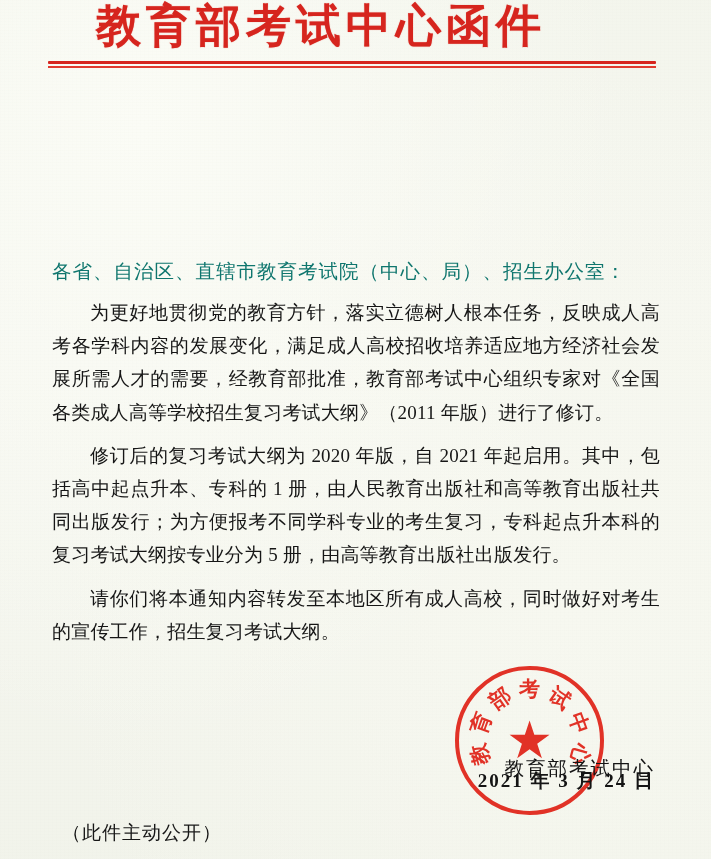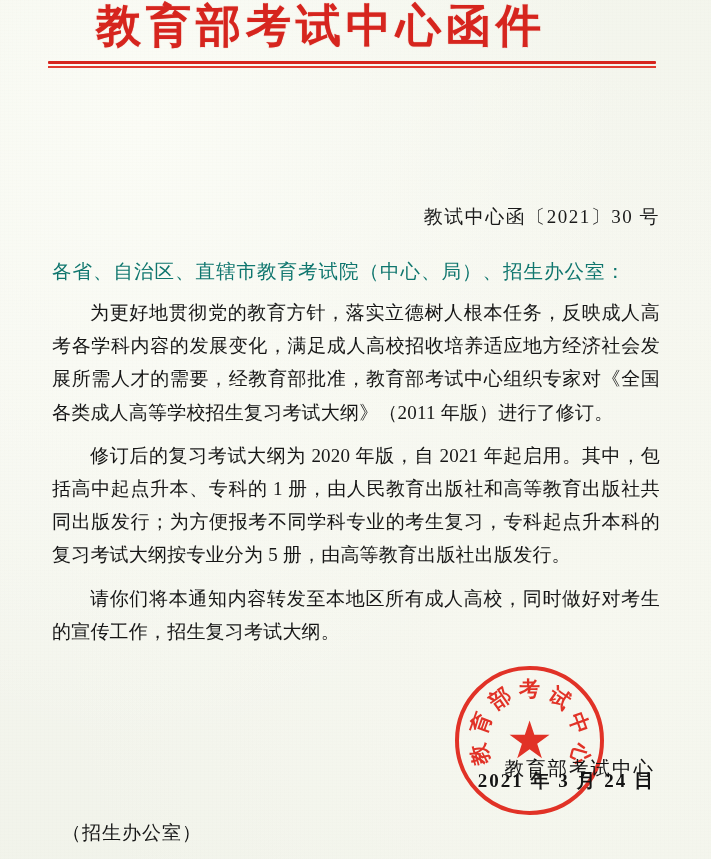--- a/index.html
+++ b/index.html
@@ -242,21 +242,20 @@
     <div class="masthead-title">教育部考试中心函件</div>
   </div>
 
   <div class="rule-wrap">
     <div class="rule-thick"></div>
     <div class="rule-gap"></div>
     <div class="rule-thin"></div>
   </div>
 
 
-  <div class="doc-number">教试中心函〔2021〕30 号</div>
 
   <div class="recipient">各省、自治区、直辖市教育考试院（中心、局）、招生办公室：</div>
 
   <div class="body-block">
     <p class="para">为更好地贯彻党的教育方针，落实立德树人根本任务，反映成人高考各学科内容的发展变化，满足成人高校招收培养适应地方经济社会发展所需人才的需要，经教育部批准，教育部考试中心组织专家对《全国各类成人高等学校招生复习考试大纲》（2011 年版）进行了修订。</p>
     <p class="para">修订后的复习考试大纲为 2020 年版，自 2021 年起启用。其中，包括高中起点升本、专科的 1 册，由人民教育出版社和高等教育出版社共同出版发行；为方便报考不同学科专业的考生复习，专科起点升本科的复习考试大纲按专业分为 5 册，由高等教育出版社出版发行。</p>
     <p class="para">请你们将本通知内容转发至本地区所有成人高校，同时做好对考生的宣传工作，招生复习考试大纲。</p>
   </div>
 
   <div class="seal">
@@ -272,15 +271,15 @@
       </div>
     <div class="seal-star">
       <span id="seal-star-glyph">★</span>
     </div>
   </div>
 
   <div class="signature">教育部考试中心</div>
 
   <div class="sign-date">2021 年 3 月 24 日</div>
 
-  <div class="footer-note">（招生办公室）</div>
+  <div class="footer-note">（此件主动公开）</div>
 
 </div>
 
 </body></html>

